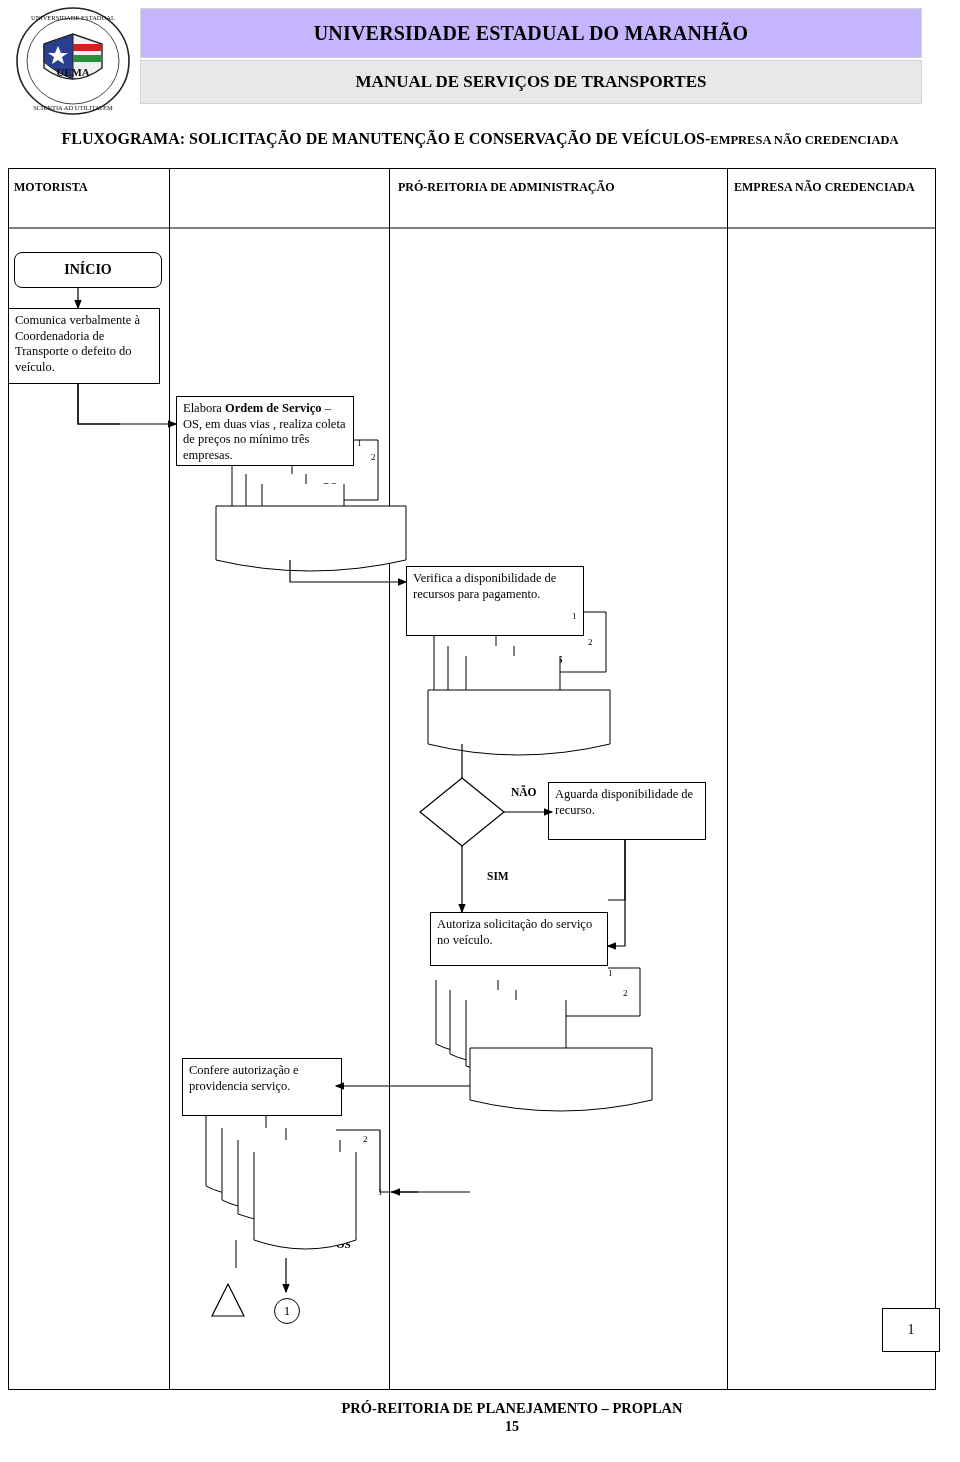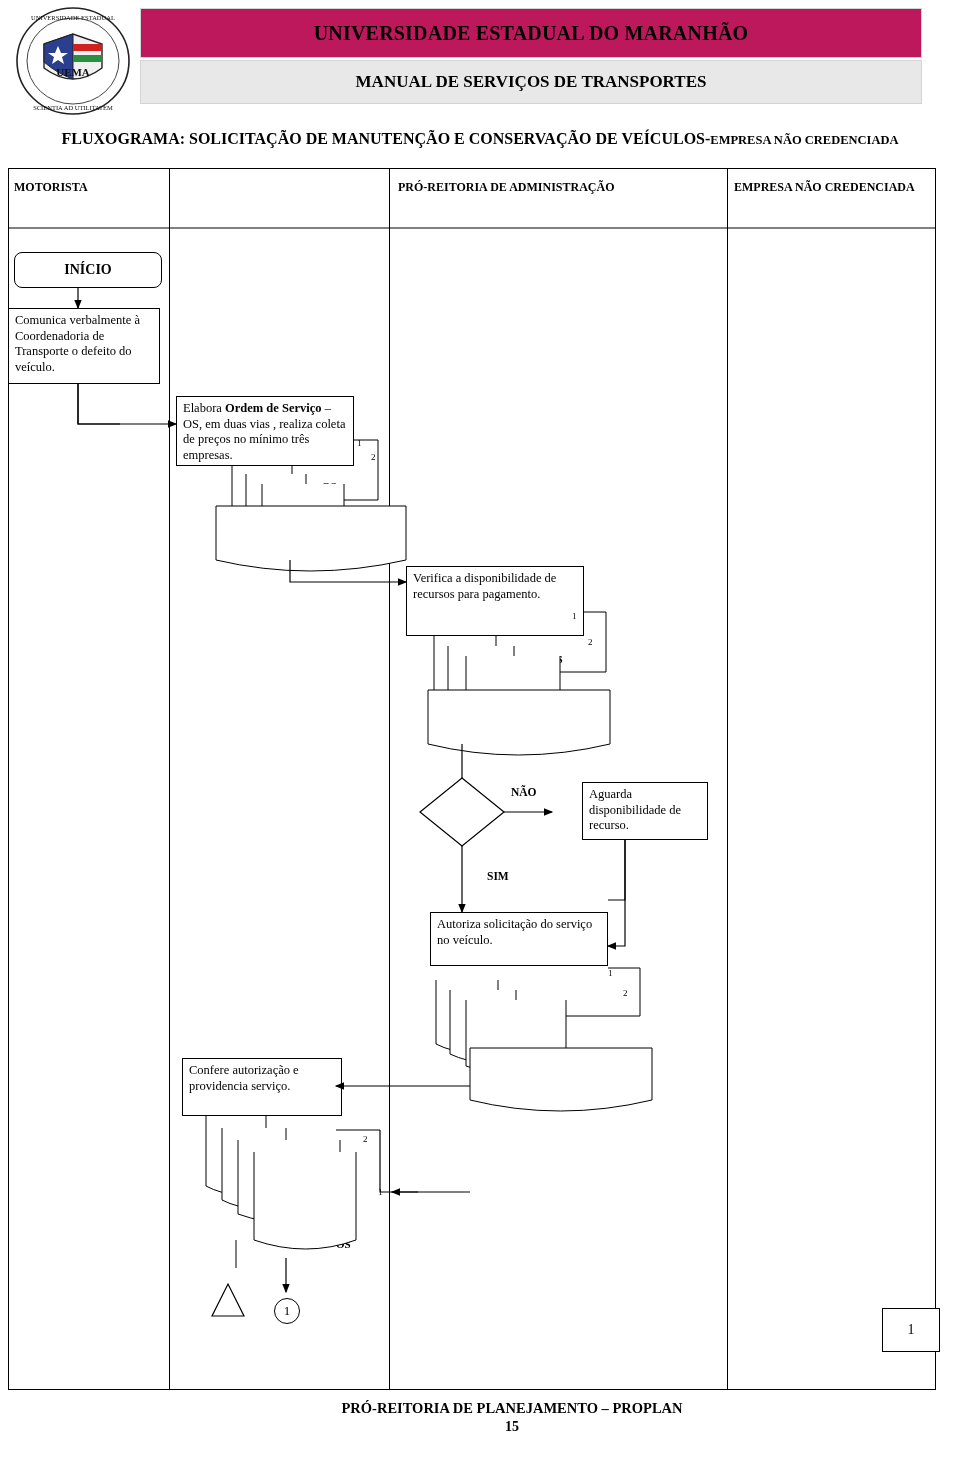--- a/index.html
+++ b/index.html
@@ -24,21 +24,21 @@
   }
   .logo {
     position: absolute;
     left: 14px; top: 6px;
     width: 118px; height: 110px;
   }
   .header-band {
     position: absolute;
     left: 140px; top: 8px;
     width: 780px; height: 48px;
-    background: #be185d;
+    background: #c4b5fd;
     border: 1px solid #d4d4d4;
     display: flex; align-items: center; justify-content: center;
   }
   .header-band2 {
     position: absolute;
     left: 140px; top: 60px;
     width: 780px; height: 42px;
     background: #e8e8e8;
     border: 1px solid #d4d4d4;
     display: flex; align-items: center; justify-content: center;
@@ -215,21 +215,21 @@
   <div class="tiny-num" style="left:588px; top:637px;">2</div>
   <div class="os-label" style="left:548px; top:653px;">OS</div>
   <div class="doc-label" style="left:448px; top:714px; width:180px;">Coleta de Preços</div>
 
   <div class="diamond-text" style="left:432px; top:795px; width:60px;">
     <span>Tem recurso?</span>
   </div>
   <div class="edge-label" style="left:511px; top:786px;">NÃO</div>
   <div class="edge-label" style="left:487px; top:870px;">SIM</div>
 
-  <div class="box" style="left:582px; top:782px; width:126px; height:58px;">
+  <div class="box" style="left:548px; top:782px; width:158px; height:58px;">
     <span>Aguarda disponibilidade de recurso.</span>
   </div>
 
   <div class="box" style="left:430px; top:912px; width:178px; height:54px;">
     <span>Autoriza solicitação do serviço no veículo.</span>
   </div>
   <div class="tiny-num" style="left:608px; top:968px;">1</div>
   <div class="tiny-num" style="left:623px; top:988px;">2</div>
   <div class="os-label" style="left:486px; top:1008px;">OS</div>
   <div class="doc-label" style="left:494px; top:1072px; width:180px;">Coleta de Preços</div>

